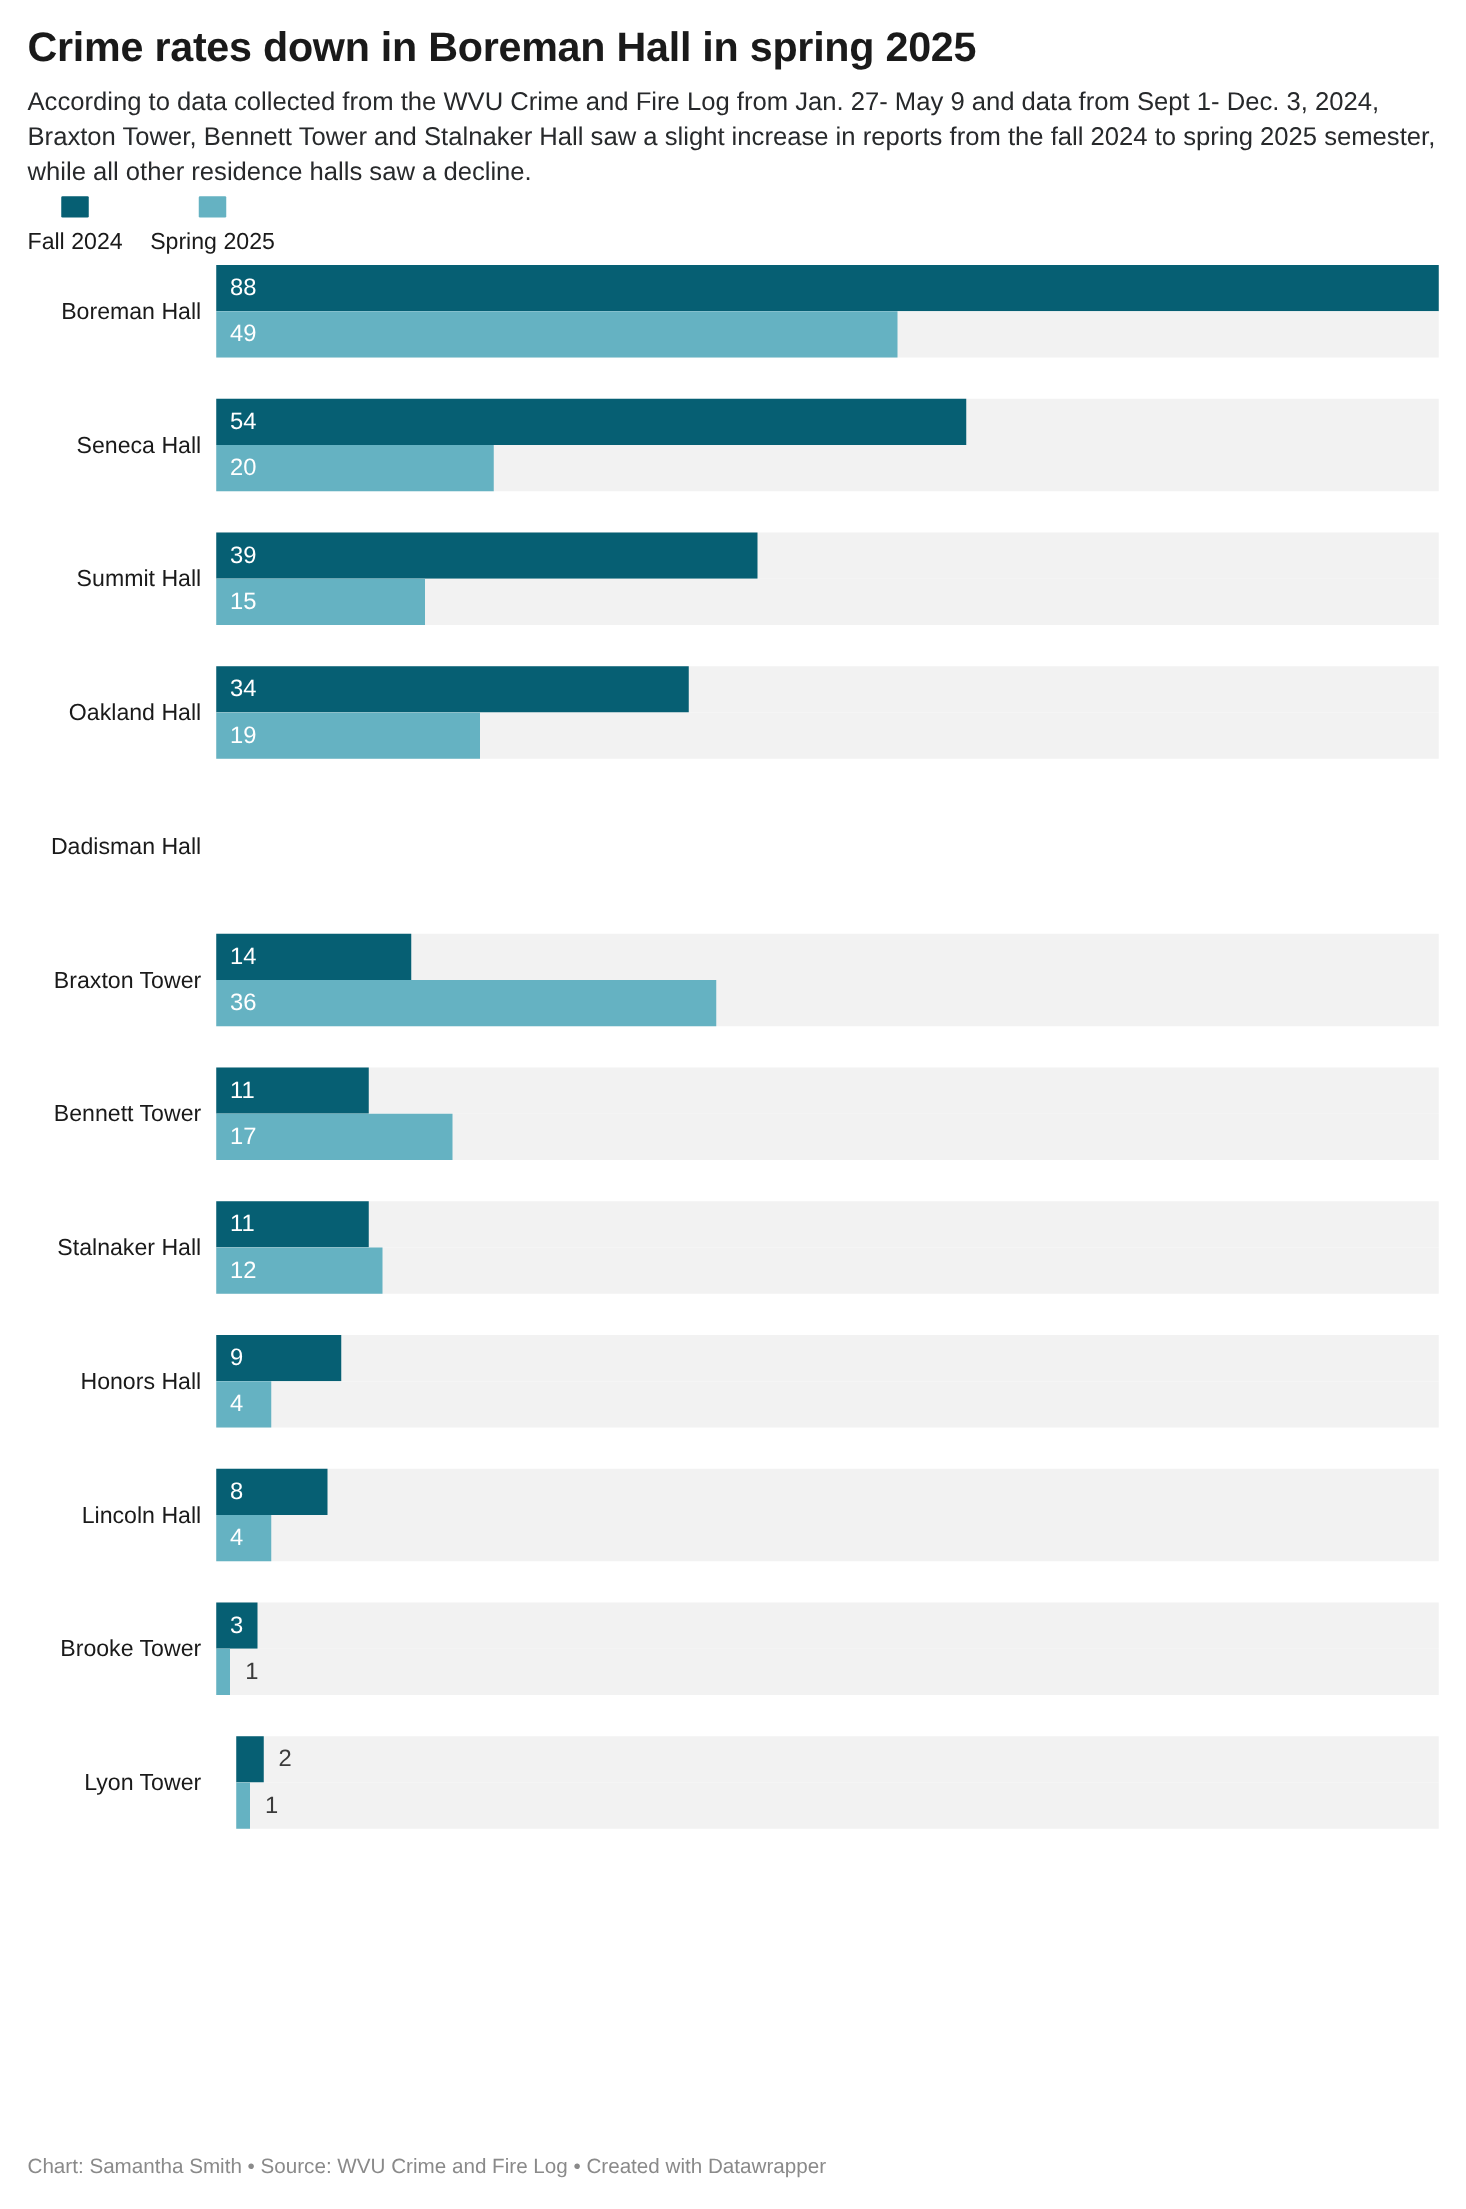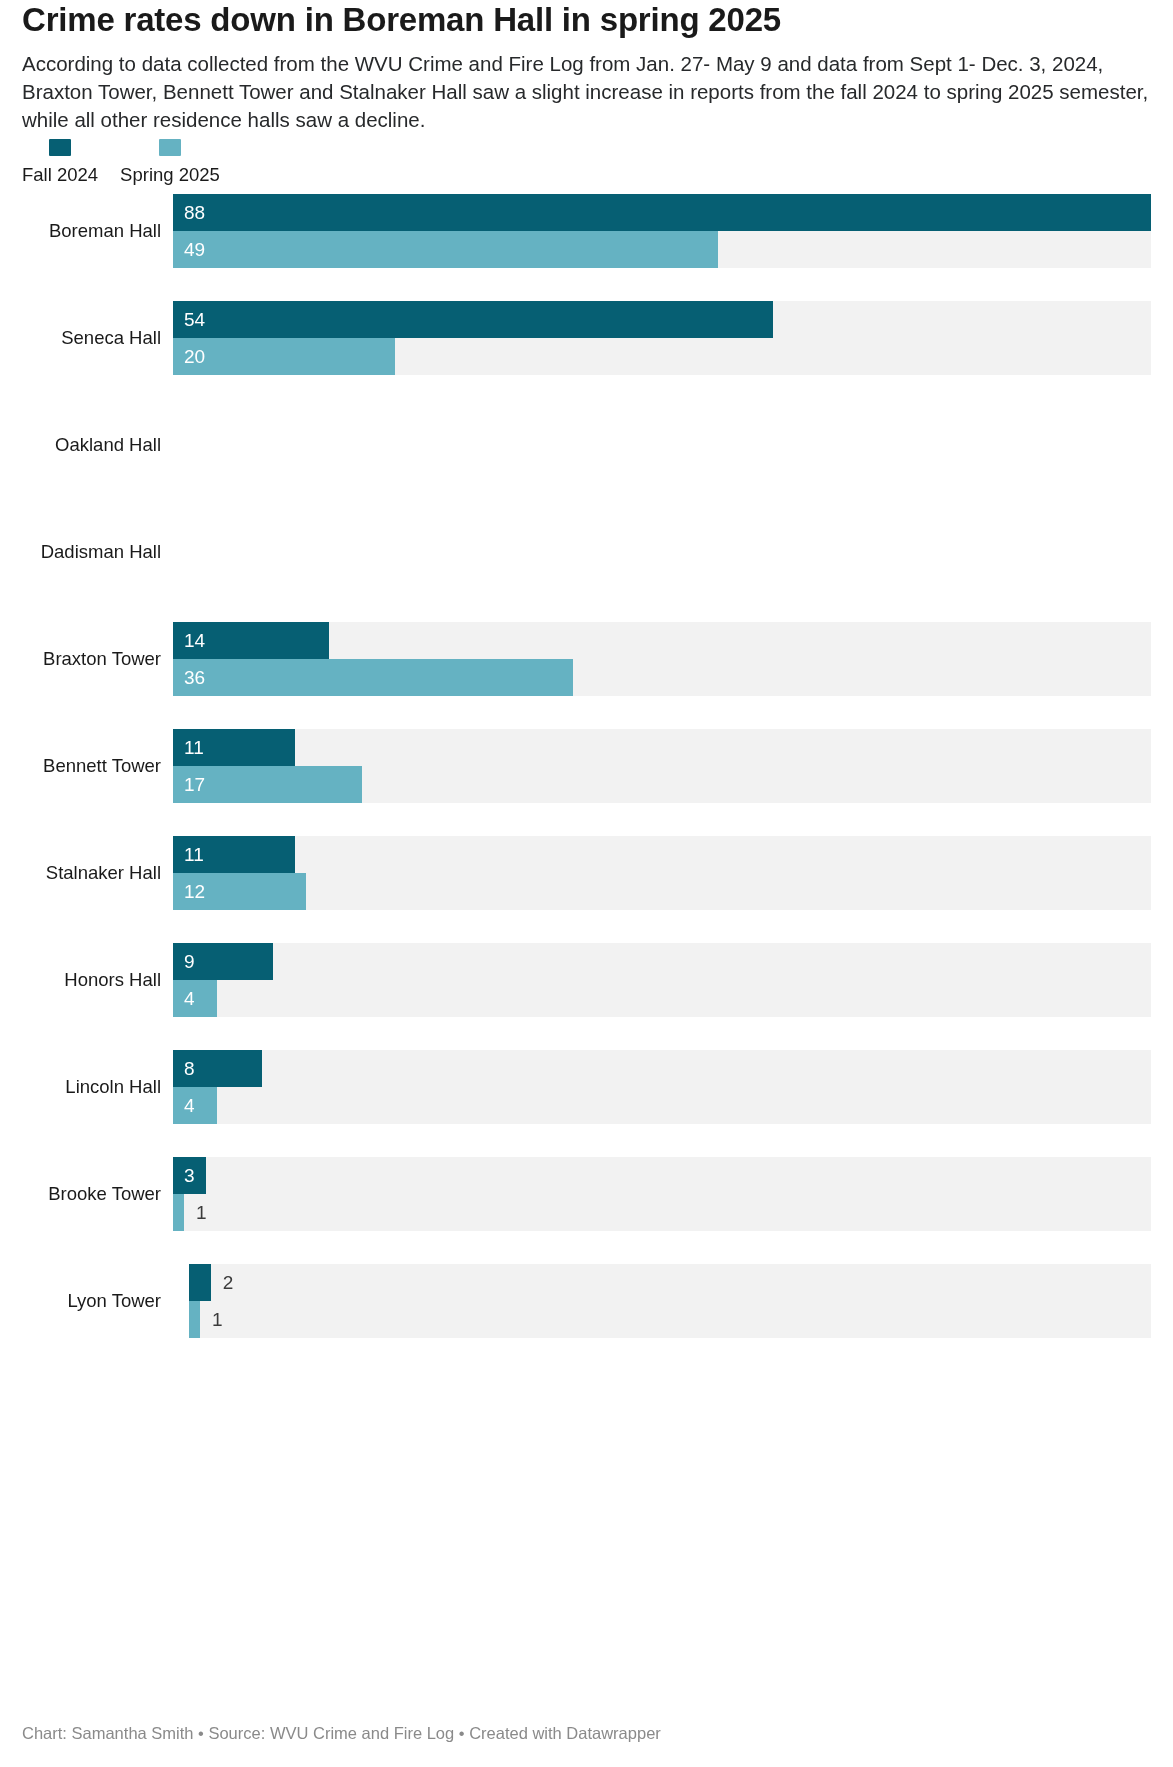--- a/index.html
+++ b/index.html
@@ -20,20 +20,21 @@
     position: relative;
     width: 1173px;
     height: 1767px;
     box-sizing: border-box;
     padding: 0 22px;
   }
 
   
   .chart-title {
     margin: 0;
+    padding-top: 18px;
     font-size: 33px;
     line-height: 40px;
     font-weight: 700;
     letter-spacing: -0.2px;
     color: #1a1a1a;
   }
   .chart-desc {
     margin: 10px 0 0 0;
     font-size: 20.5px;
     line-height: 28px;
@@ -188,21 +189,48 @@
             <span class="bar-value inside" style="left: 11px;">54</span>
           </div>
           <div class="bar-wrap bottom">
             <div class="track bottom" style="top: 0px;"></div>
             <div class="bar spring" title="Seneca Hall — Spring 2025: 20" style="width: 22.7273%;"></div>
             <span class="bar-value inside" style="left: 11px;">20</span>
           </div>
         </div>
       </div>
       <div class="row">
+        <div class="row-label">Summit Hall</div>
+        <div class="bars">
+          <div class="bar-wrap top">
+            <div class="track top" style="top: 0px;"></div>
+            <div class="bar fall" title="Summit Hall — Fall 2024: 39" style="width: 44.3182%;"></div>
+            <span class="bar-value inside" style="left: 11px;">39</span>
+          </div>
+          <div class="bar-wrap bottom">
+            <div class="track bottom" style="top: 0px;"></div>
+            <div class="bar spring" title="Summit Hall — Spring 2025: 15" style="width: 17.0455%;"></div>
+            <span class="bar-value inside" style="left: 11px;">15</span>
+          </div>
+        </div>
+      </div>
+      <div class="row">
         <div class="row-label">Oakland Hall</div>
+        <div class="bars">
+          <div class="bar-wrap top">
+            <div class="track top" style="top: 0px;"></div>
+            <div class="bar fall" title="Oakland Hall — Fall 2024: 34" style="width: 38.6364%;"></div>
+            <span class="bar-value inside" style="left: 11px;">34</span>
+          </div>
+          <div class="bar-wrap bottom">
+            <div class="track bottom" style="top: 0px;"></div>
+            <div class="bar spring" title="Oakland Hall — Spring 2025: 19" style="width: 21.5909%;"></div>
+            <span class="bar-value inside" style="left: 11px;">19</span>
+          </div>
+        </div>
       </div>
       <div class="row">
         <div class="row-label">Dadisman Hall</div>
       </div>
       <div class="row">
         <div class="row-label">Braxton Tower</div>
         <div class="bars">
           <div class="bar-wrap top">
             <div class="track top" style="top: 0px;"></div>
             <div class="bar fall" title="Braxton Tower — Fall 2024: 14" style="width: 15.9091%;"></div>

